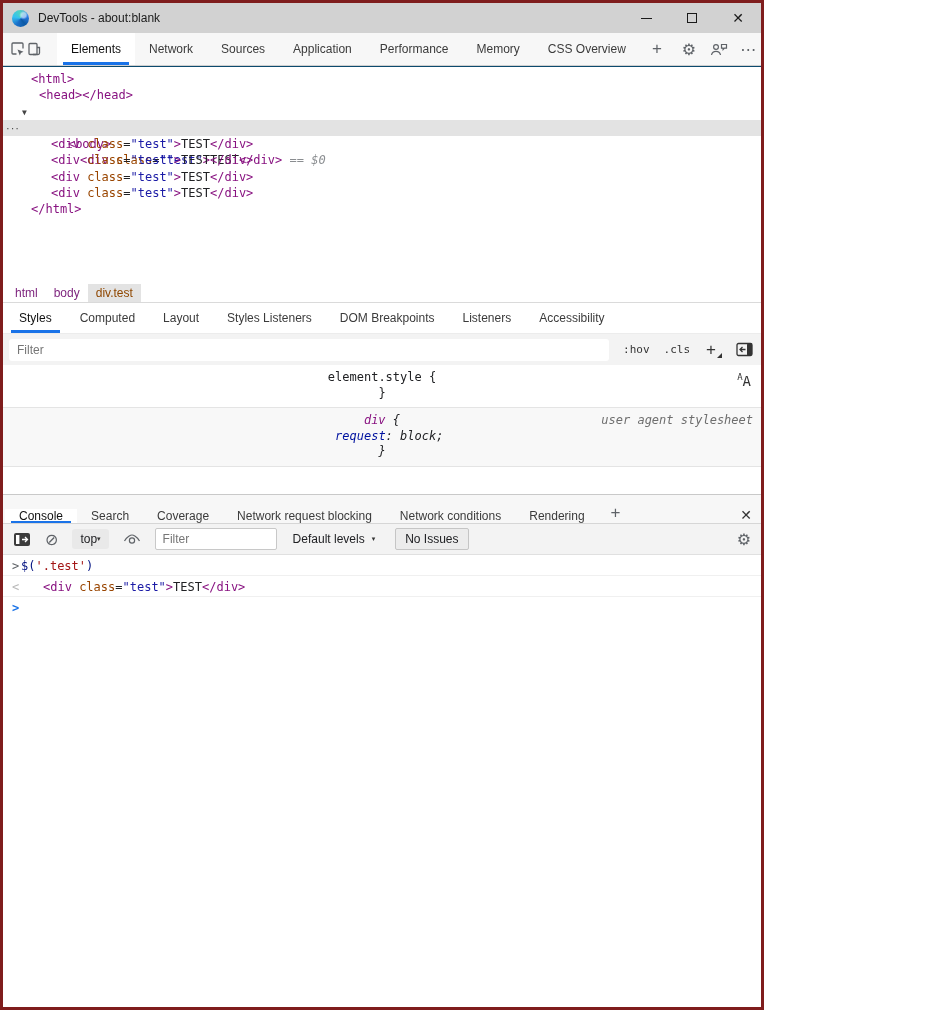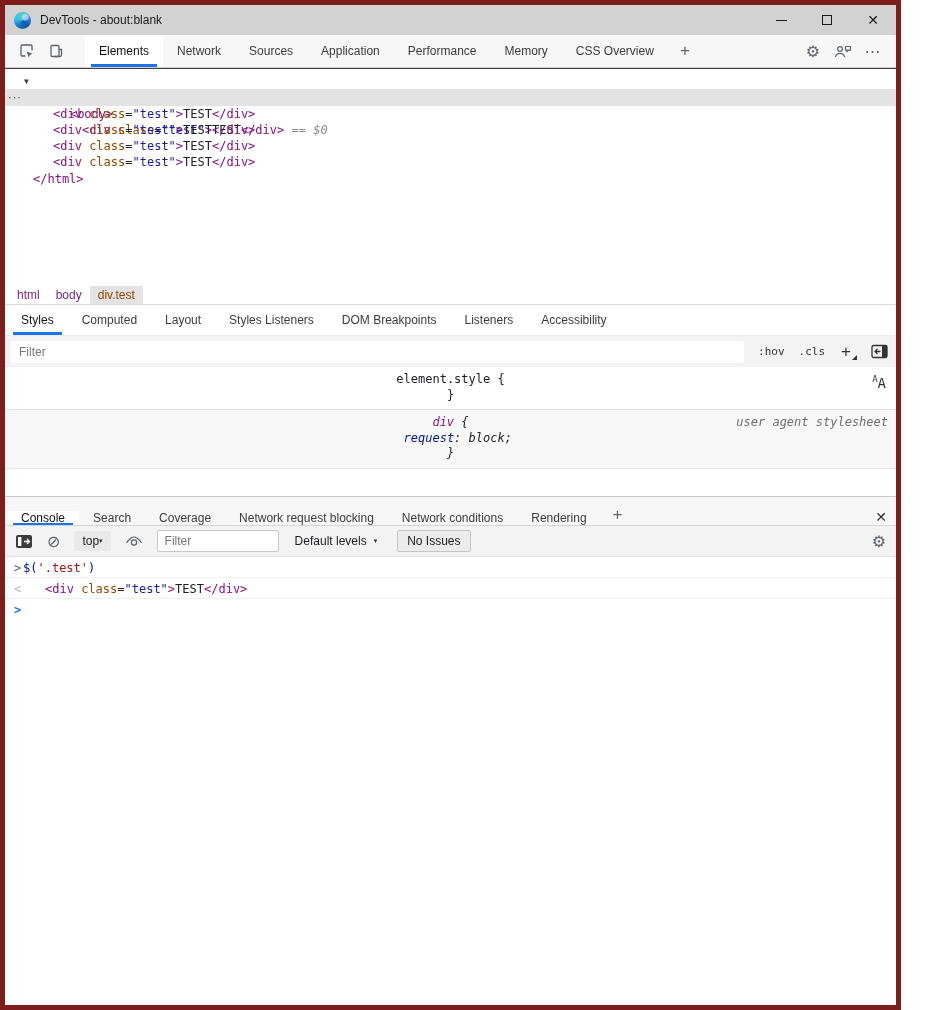--- a/index.html
+++ b/index.html
@@ -1,19 +1,19 @@
 <!DOCTYPE html>
 <html><head>
 <meta charset="utf-8">
 <style>
   * { margin:0; padding:0; box-sizing:border-box; }
   html,body { background:#fff; }
   .window {
-    position:relative; width:901px; height:1010px;
-    border:5px solid #7f1d1d; background:#404040; overflow:hidden;
+    position:relative; width:764px; height:1010px;
+    border:3px solid #7f1d1d; background:#0c4a6e; overflow:hidden;
     font-family:"Liberation Sans", sans-serif; color:#202124;
   }
   
   .titlebar {
     position:absolute; top:0; left:0; right:0; height:30px;
     background:#d2d2d2; display:flex; align-items:center; padding-left:9px;
   }
   .edge-logo {
     width:17px; height:17px; border-radius:50%;
     background:
@@ -201,20 +201,22 @@
           <path d="M11.5 3.5 h5 v3.6 h-2 l-1.4 1.5 v-1.5 h-1.6 Z" fill="none"></path>
         </svg>
       </div>
       <div class="tool-ic dots-ic">
           <span>⋯</span>
         </div>
     </div>
   </div>
 
   <div class="dom-tree">
+    <div class="t-row ind0"><span class="tk-tag">&lt;html&gt;</span></div>
+    <div class="t-row ind1"><span class="tk-tag">&lt;head&gt;</span><span class="tk-tag">&lt;/head&gt;</span></div>
     <div class="t-row ind1">
       <span class="expander">▼</span>
     <span class="tk-tag">&lt;body&gt;</span></div>
     <div class="t-row ind2 selected">
       <span class="gutter-dots">···</span>
     <span class="tk-tag">&lt;div</span><span class="tk-text"> </span><span class="tk-attr">class</span><span class="tk-text">=</span><span class="tk-value">"test"</span><span class="tk-tag">&gt;</span><span class="tk-text">TEST</span><span class="tk-tag">&lt;/div&gt;</span><span class="tk-meta"> == $0</span></div>
     <div class="t-row ind2"><span class="tk-tag">&lt;div</span><span class="tk-text"> </span><span class="tk-attr">class</span><span class="tk-text">=</span><span class="tk-value">"test"</span><span class="tk-tag">&gt;</span><span class="tk-text">TEST</span><span class="tk-tag">&lt;/div&gt;</span></div>
     <div class="t-row ind2"><span class="tk-tag">&lt;div</span><span class="tk-text"> </span><span class="tk-attr">class</span><span class="tk-text">=</span><span class="tk-value">"test"</span><span class="tk-tag">&gt;</span><span class="tk-text">TEST</span><span class="tk-tag">&lt;/div&gt;</span></div>
     <div class="t-row ind2"><span class="tk-tag">&lt;div</span><span class="tk-text"> </span><span class="tk-attr">class</span><span class="tk-text">=</span><span class="tk-value">"test"</span><span class="tk-tag">&gt;</span><span class="tk-text">TEST</span><span class="tk-tag">&lt;/div&gt;</span></div>
     <div class="t-row ind2"><span class="tk-tag">&lt;div</span><span class="tk-text"> </span><span class="tk-attr">class</span><span class="tk-text">=</span><span class="tk-value">"test"</span><span class="tk-tag">&gt;</span><span class="tk-text">TEST</span><span class="tk-tag">&lt;/div&gt;</span></div>

